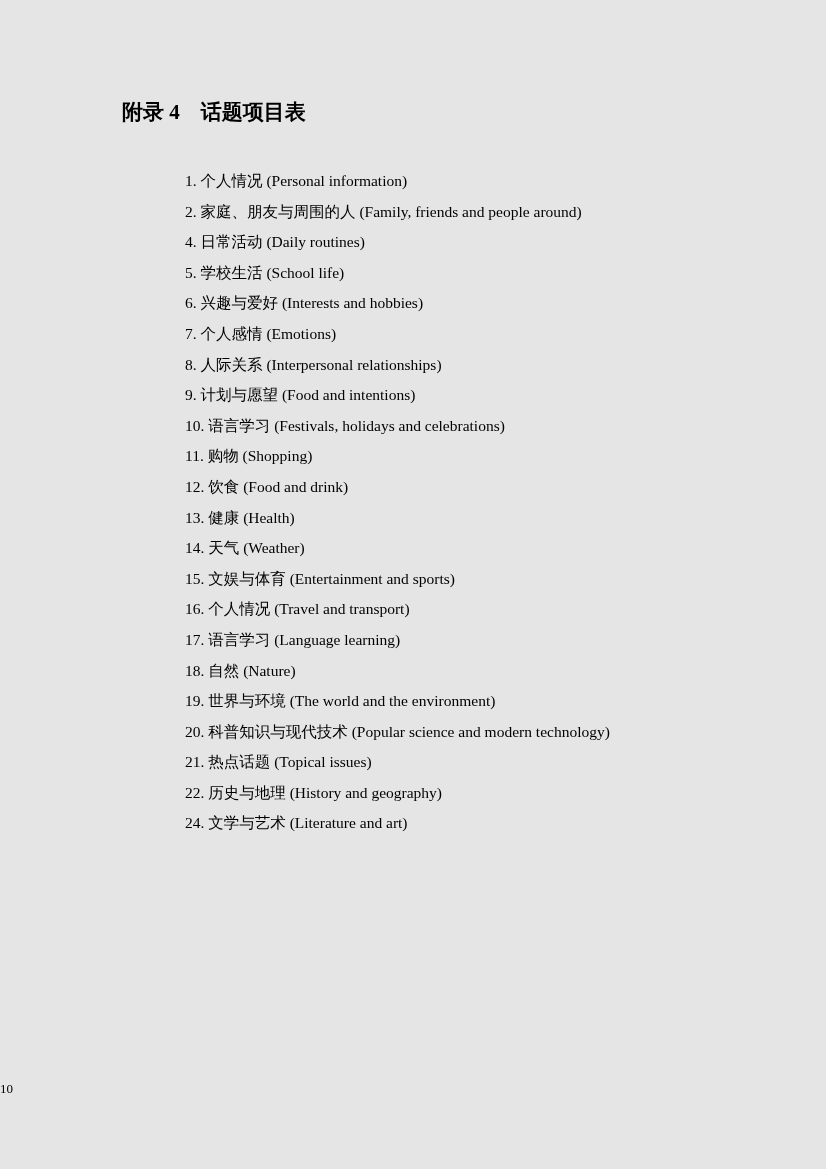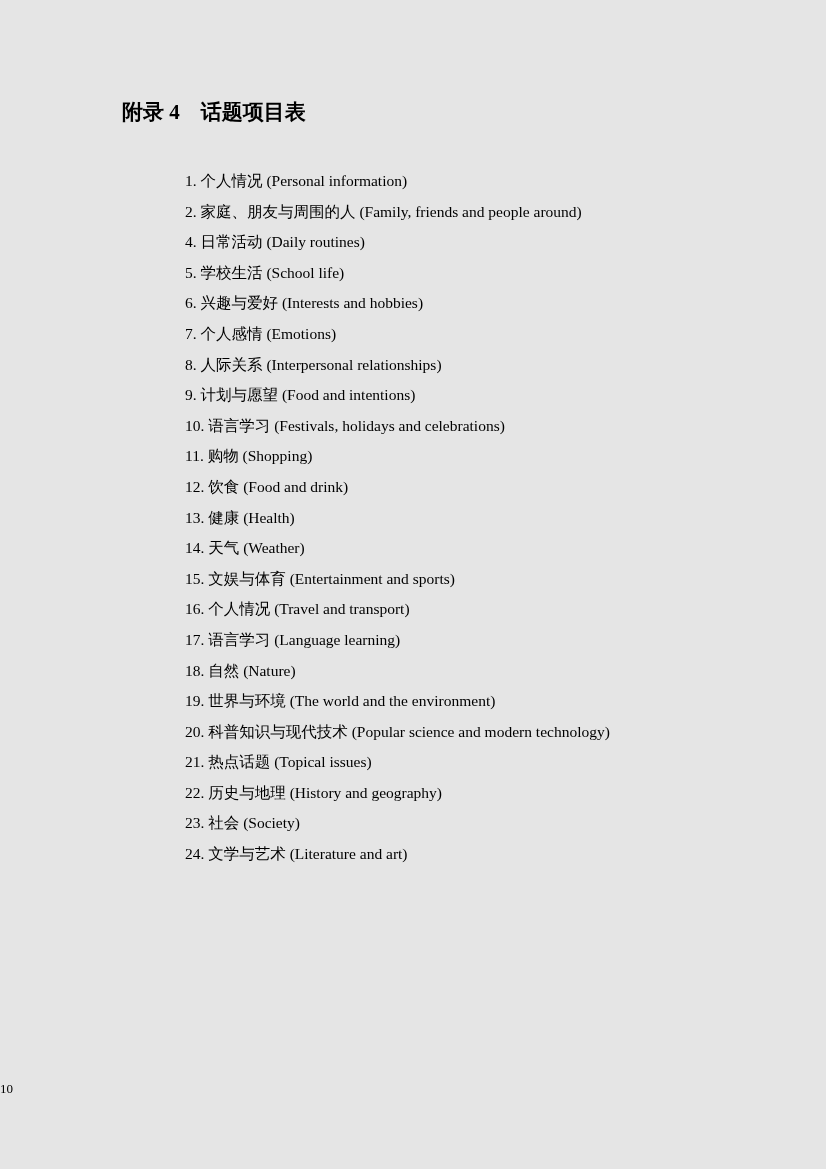--- a/index.html
+++ b/index.html
@@ -72,18 +72,17 @@
       <div class="topic-item"><span>13.</span> <span>健康</span> <span>(Health)</span></div>
       <div class="topic-item"><span>14.</span> <span>天气</span> <span>(Weather)</span></div>
       <div class="topic-item"><span>15.</span> <span>文娱与体育</span> <span>(Entertainment and sports)</span></div>
       <div class="topic-item"><span>16.</span> <span>个人情况</span> <span>(Travel and transport)</span></div>
       <div class="topic-item"><span>17.</span> <span>语言学习</span> <span>(Language learning)</span></div>
       <div class="topic-item"><span>18.</span> <span>自然</span> <span>(Nature)</span></div>
       <div class="topic-item"><span>19.</span> <span>世界与环境</span> <span>(The world and the environment)</span></div>
       <div class="topic-item"><span>20.</span> <span>科普知识与现代技术</span> <span>(Popular science and modern technology)</span></div>
       <div class="topic-item"><span>21.</span> <span>热点话题</span> <span>(Topical issues)</span></div>
       <div class="topic-item"><span>22.</span> <span>历史与地理</span> <span>(History and geography)</span></div>
-      <div class="topic-item"><span>23.</span> <span>社会</span> <span>(Society)</span></div>
       <div class="topic-item"><span>24.</span> <span>文学与艺术</span> <span>(Literature and art)</span></div>
     </div>
 
   <div class="page-number">10</div>
 </div>
 
 </body></html>

